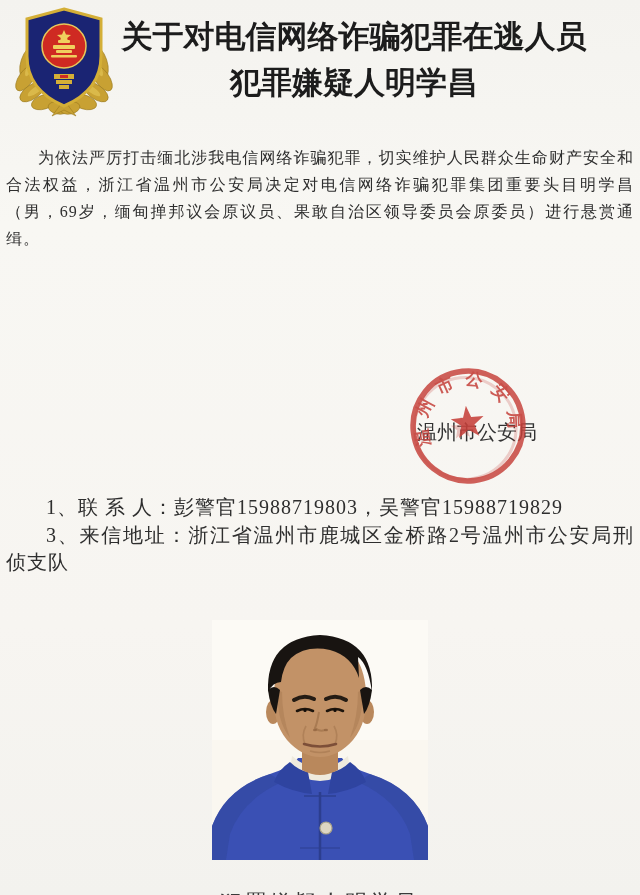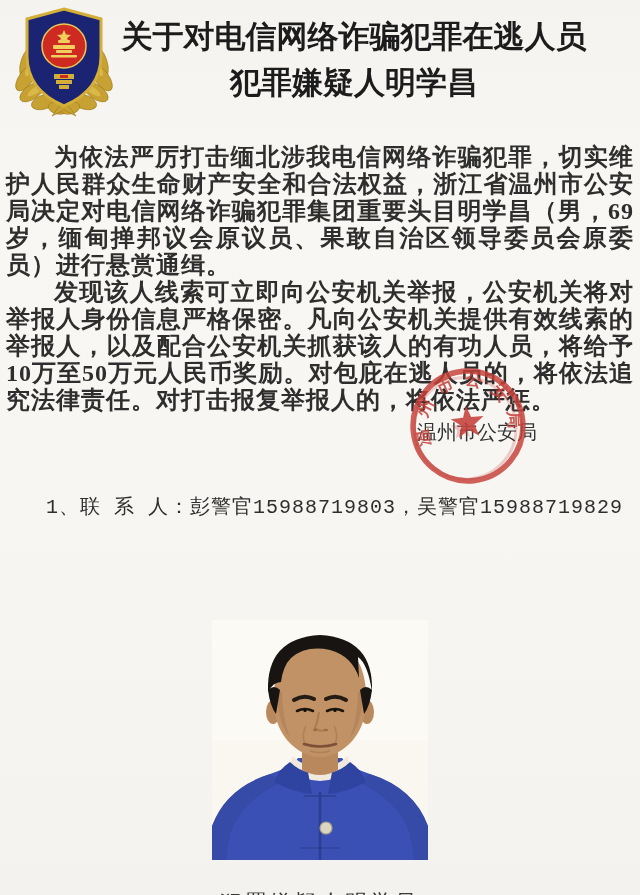--- a/index.html
+++ b/index.html
@@ -14,34 +14,34 @@
     color:#2b2b2b;
   }
   .badge{position:absolute;left:12px;top:4px;width:104px;height:116px;}
   .title{
     position:absolute;left:82px;right:14px;top:14px;
     text-align:center;font-weight:bold;color:#1c1c1c;
     font-size:31px;line-height:46px;letter-spacing:0;
   }
   .body-text{
     position:absolute;left:6px;right:6px;top:144px;
-    font-size:24px;line-height:27px;letter-spacing:1px;
-    text-align:justify;color:#2e2e2e;font-weight:bold;
+    font-size:16px;line-height:27px;letter-spacing:1px;
+    text-align:justify;color:#2e2e2e;
   }
   .body-text p{margin:0;text-indent:2em;}
   .sign-block{
     position:absolute;right:103px;top:419px;
     text-align:right;font-size:20px;line-height:27px;color:#333;
   }
   .seal{position:absolute;left:407px;top:365px;width:122px;height:122px;z-index:3;opacity:.92;}
   .contacts{
     position:absolute;left:6px;right:6px;top:494px;
     font-size:20px;line-height:27.5px;letter-spacing:1px;color:#2e2e2e;
   }
-  .contacts p{margin:0;text-indent:2em;text-align:justify;font-family:Liberation Mono, monospace;}
+  .contacts p{margin:0;text-indent:2em;text-align:justify;}
   .photo{position:absolute;left:212px;top:620px;width:216px;height:240px;}
   .caption{
     position:absolute;left:182px;top:888px;width:276px;
     text-align:center;font-size:22px;letter-spacing:3px;color:#3a3a3a;
   }
 </style>
 </head>
 <body>
 
 <div class="page">
@@ -87,21 +87,20 @@
     <rect x="48" y="71" width="8" height="3" fill="#cf2a22"></rect>
   </svg>
 
   <div class="title">
     <div>关于对电信网络诈骗犯罪在逃人员</div>
     <div>犯罪嫌疑人明学昌</div>
   </div>
 
   <div class="body-text">
     <p>为依法严厉打击缅北涉我电信网络诈骗犯罪，切实维护人民群众生命财产安全和合法权益，浙江省温州市公安局决定对电信网络诈骗犯罪集团重要头目明学昌（男，69岁，缅甸掸邦议会原议员、果敢自治区领导委员会原委员）进行悬赏通缉。</p>
-    <p>发现该人线索可立即向公安机关举报，公安机关将对举报人身份信息严格保密。凡向公安机关提供有效线索的举报人，以及配合公安机关抓获该人的有功人员，将给予10万至50万元人民币奖励。对包庇在逃人员的，将依法追究法律责任。对打击报复举报人的，将依法严惩。</p>
   </div>
 
   <div class="sign-block">
     <div>温州市公安局</div>
   </div>
 
   <svg class="seal" viewBox="0 0 120 120">
     <g transform="rotate(-6 60 60)">
       <circle cx="57" cy="62" r="50" fill="none" stroke="#c5403a" stroke-width="3" opacity="0.25"></circle>
       <circle cx="60" cy="60" r="54" fill="none" stroke="#c5403a" stroke-width="5.5" opacity="0.9"></circle>
@@ -111,20 +110,21 @@
         <path id="sealArc" d="M 25.4,80 A 40 40 0 1 1 94.6,80" fill="none"></path>
       </defs>
       <text font-size="17" fill="#c5403a" letter-spacing="9" opacity="0.92" font-family="'Liberation Serif','DejaVu Serif',serif" font-weight="bold">
         <textPath href="#sealArc" startOffset="6">温州市公安局</textPath>
       </text>
     </g>
   </svg>
 
   <div class="contacts">
     <p>1、联 系 人：彭警官15988719803，吴警官15988719829</p>
+    <p>3、来信地址：浙江省温州市鹿城区金桥路2号温州市公安局刑侦支队</p>
   </div>
 
   <svg class="photo" viewBox="0 0 216 240">
     <rect x="0" y="0" width="216" height="240" fill="#faf7f0"></rect>
     <rect x="0" y="0" width="216" height="120" fill="#fcfaf5"></rect>
 
     <path d="M0,240 L0,206 Q14,168 58,154 Q82,146 86,138 L130,138 Q134,146 158,154 Q202,168 216,206 L216,240 Z" fill="#3a50b4"></path>
     <path d="M0,240 L0,206 Q14,168 58,154 L70,162 Q30,180 18,214 L14,240 Z" fill="#32479f" opacity="0.6"></path>
     <path d="M216,240 L216,206 Q202,168 158,154 L146,162 Q186,180 198,214 L202,240 Z" fill="#32479f" opacity="0.6"></path>
 

